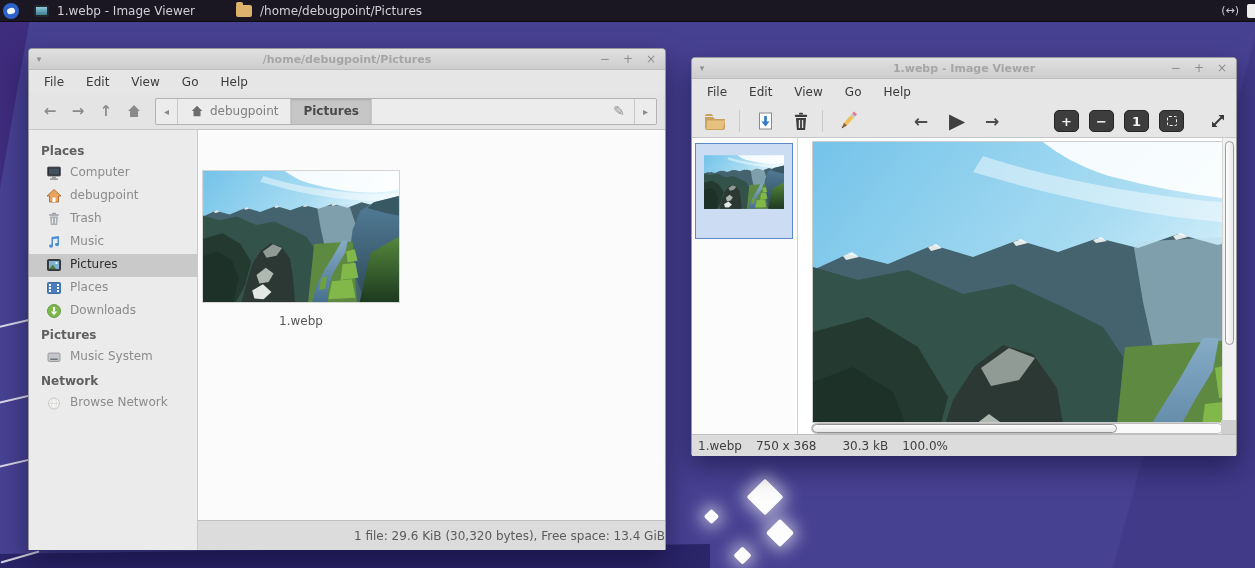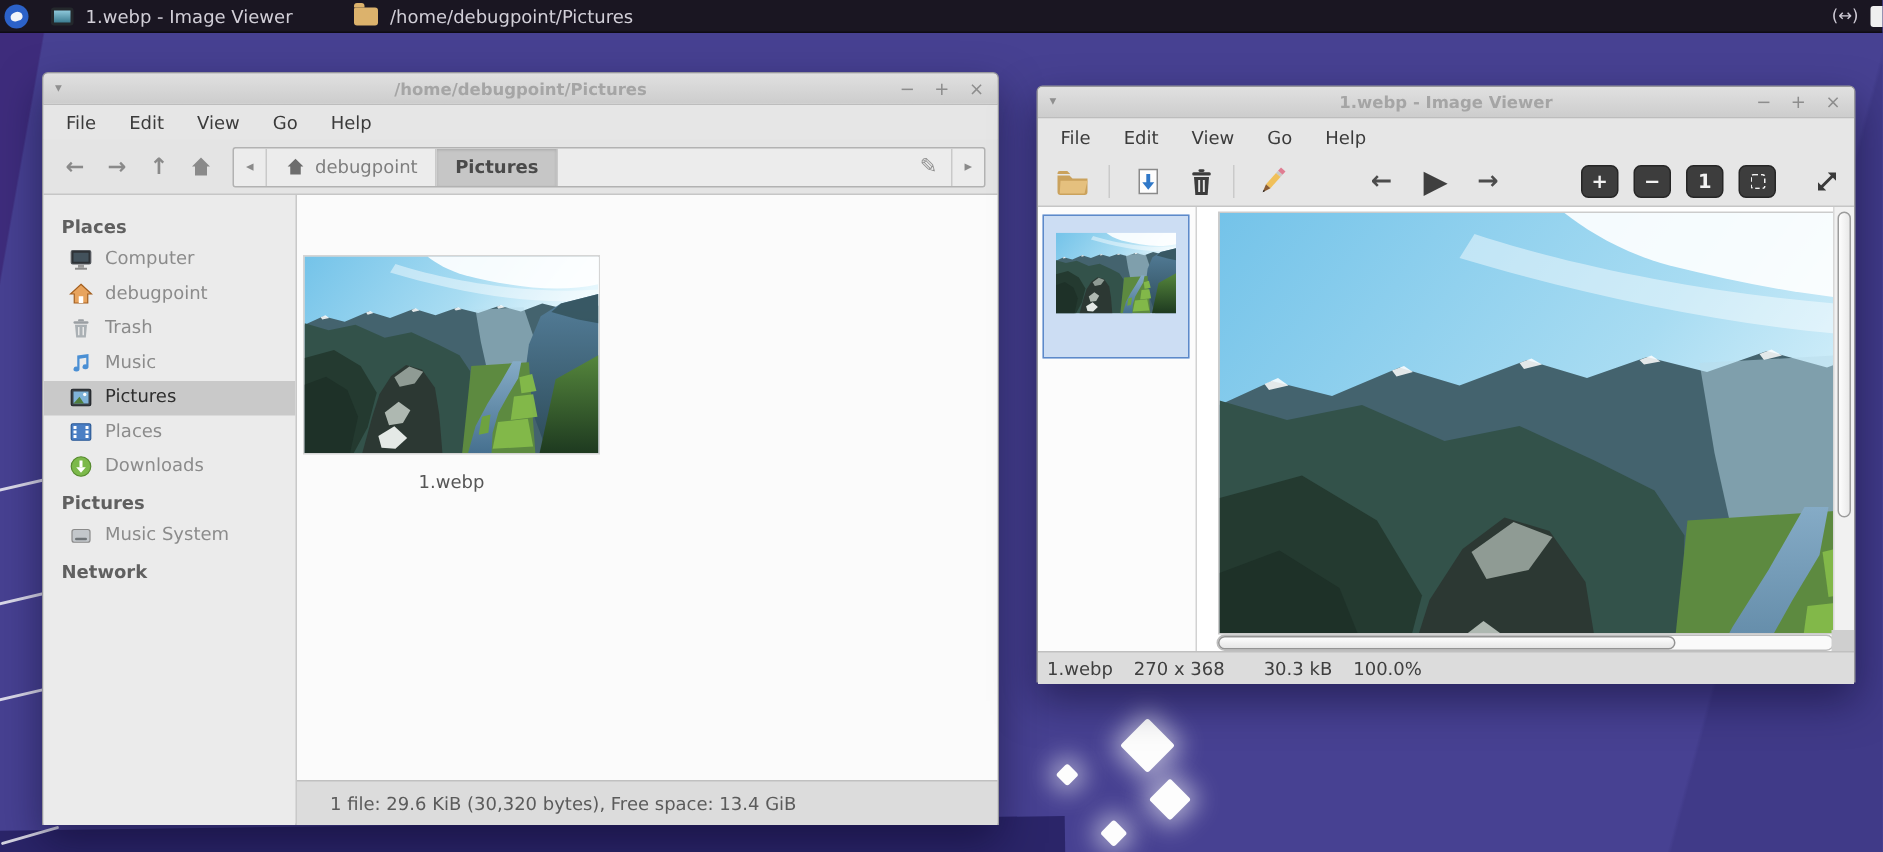--- a/index.html
+++ b/index.html
@@ -92,21 +92,21 @@
   .side-header { font-weight:bold; color:#606060; padding:5px 12px 4px; }
   .side-item { display:flex; align-items:flex-start; gap:8px; padding:3px 8px 3px 17px;
       color:#8b8b8b; height:23px; }
   .side-item.selected { background:#c9c9c9; color:#2d2d2d; }
   .side-item svg, .path-home svg { flex:0 0 auto; }
   .fm-right { flex:1; display:flex; flex-direction:column; border-left:1px solid #c9c9c9; }
   .fm-main { height:393px; background:#fbfbfb; position:relative; }
   .file-tile { position:absolute; left:5px; top:41px; width:196px; text-align:center; }
   .file-tile svg { display:block; box-shadow:0 0 0 1px rgba(0,0,0,.15); }
   .file-name { margin-top:12px; font-size:12px; color:#555; }
-  .fm-status { height:30px; padding-left:22px; }
+  .fm-status { height:30px; padding-left:22px;justify-content:flex-end; }
 
   
   .iv { left:691px; top:57px; width:546px; height:398px; }
   .iv .menubar { height:25px; }
   .iv-toolbar { height:34px; background:#e6e6e6; border-bottom:1px solid #c6c6c6;
       position:relative; }
   .iv-btn { position:absolute; top:3px; height:28px; display:flex; align-items:center;
       justify-content:center; }
   .iv-sep { position:absolute; top:6px; width:1px; height:22px; background:#cacaca; }
   .arrow-glyph { font-size:17px; font-weight:bold; color:#4c4c4c; }
@@ -328,20 +328,28 @@
       </div>
       <div class="side-header">Pictures</div>
       <div class="side-item">
         <svg width="16" height="16" viewBox="0 0 16 16">
           <rect x="2" y="4" width="12" height="8.5" rx="1.5" fill="#c3c7cb" stroke="#8a8a8a" stroke-width="0.8"></rect>
           <rect x="4" y="9.5" width="8" height="1.6" rx="0.8" fill="#6f7478"></rect>
         </svg>
         <span>Music System</span>
       </div>
       <div class="side-header">Network</div>
+      <div class="side-item">
+        <svg width="16" height="16" viewBox="0 0 16 16">
+          <circle cx="8" cy="8.5" r="5.5" fill="#f4f4f2" stroke="#c6c6c2" stroke-width="1"></circle>
+          <ellipse cx="8" cy="8.5" rx="2.4" ry="5.5" fill="none" stroke="#d9d9d5" stroke-width="0.8"></ellipse>
+          <line x1="2.5" y1="8.5" x2="13.5" y2="8.5" stroke="#d9d9d5" stroke-width="0.8"></line>
+        </svg>
+        <span>Browse Network</span>
+      </div>
     </div>
     <div class="fm-right">
       <div class="fm-main">
         <div class="file-tile">
           <svg viewBox="0 0 550 368" width="196" height="131">
               <use href="#fjord"></use>
             </svg>
           <div class="file-name">1.webp</div>
         </div>
       </div>
@@ -453,17 +461,17 @@
     <div class="hscroll">
       <div class="hthumb"></div>
     </div>
     <div class="vscroll">
       <div class="vthumb"></div>
     </div>
     <div class="scroll-corner"></div>
   </div>
   <div class="statusbar iv-status">
     <span class="first">1.webp</span>
-    <span>270 x 368</span>
+    <span>750 x 368</span>
     <span class="size">30.3 kB</span>
     <span>100.0%</span>
   </div>
 </div>
 
 </body></html>

